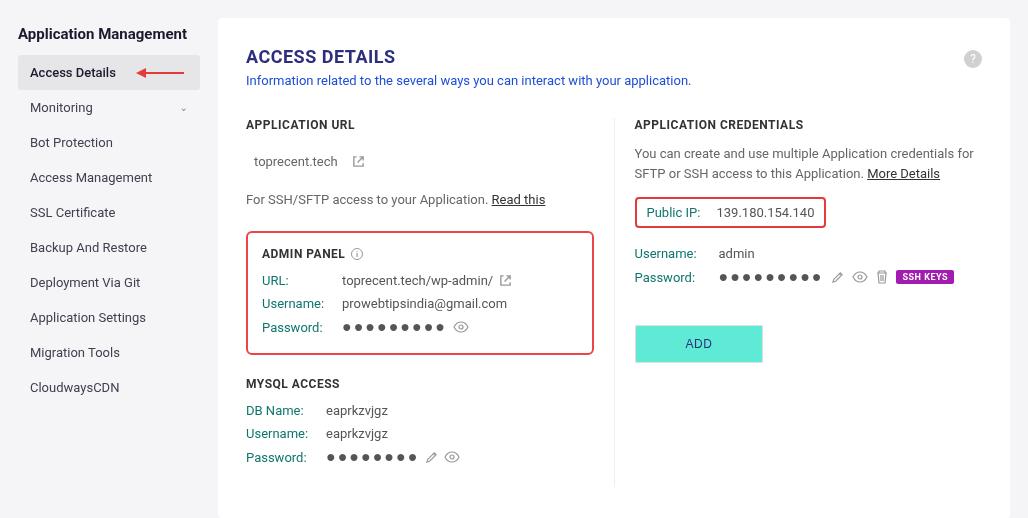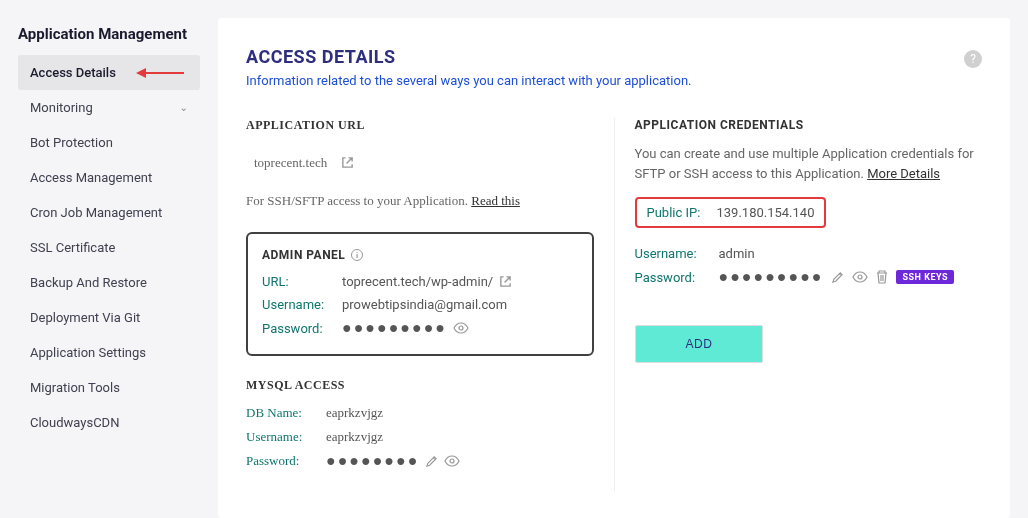--- a/index.html
+++ b/index.html
@@ -16,31 +16,31 @@
     .page-title { font-size: 18px; font-weight: 700; color: #2e2e7f; letter-spacing: 0.5px; margin-bottom: 6px; }
     .page-subtitle { font-size: 13px; color: #1d4ed8; margin-bottom: 30px; }
     .help-icon { position: absolute; right: 28px; top: 32px; width: 18px; height: 18px; border-radius: 50%; background: #d0d0d0; color: #fff; font-size: 12px; display: flex; align-items: center; justify-content: center; cursor: pointer; }
     .two-col { display: flex; gap: 40px; }
     .col { flex: 1; }
     .section-title { font-size: 12px; font-weight: 700; color: #333; letter-spacing: 0.5px; margin-bottom: 12px; }
     .section-text { font-size: 13px; color: #666; line-height: 1.5; margin-bottom: 4px; }
     .app-url-row { display: flex; align-items: center; gap: 6px; margin-bottom: 10px; }
     .open-icon svg { display: block; }
     .link-u { color: #333; text-decoration: underline; cursor: pointer; }
-    .boxed { border: 2px solid #404040; border-radius: 6px; padding: 14px 14px 10px 14px; margin-top: 22px; }
+    .boxed { border: 2px solid #ef4444; border-radius: 6px; padding: 14px 14px 10px 14px; margin-top: 22px; }
     .boxed-small { border: 2px solid #e33b3b; border-radius: 4px; padding: 6px 10px; display: inline-block; }
     .panel-title { font-size: 12px; font-weight: 700; color: #333; letter-spacing: 0.5px; margin-bottom: 12px; display: flex; align-items: center; gap: 6px; }
     .info-icon { width: 12px; height: 12px; border: 1px solid #999; border-radius: 50%; display: inline-flex; align-items: center; justify-content: center; font-size: 8px; color: #999; }
     .kv-row { display: flex; align-items: center; font-size: 13px; color: #666; margin-bottom: 8px; }
     .kv-label { width: 80px; color: #0f766e; }
     .kv-value { color: #555; display: flex; align-items: center; gap: 6px; }
     .dots { letter-spacing: 2px; font-size: 16px; color: #555; line-height: 1; }
     .eye-icon svg, .edit-icon svg, .delete-icon svg { display: block; }
-    .ssh-badge { background: #6d28d9; color: #fff; font-size: 9px; font-weight: 700; padding: 2px 6px; border-radius: 2px; letter-spacing: 0.5px; }
-    .section-block { margin-bottom: 22px; font-family: Liberation Serif, serif; }
+    .ssh-badge { background: #a21caf; color: #fff; font-size: 9px; font-weight: 700; padding: 2px 6px; border-radius: 2px; letter-spacing: 0.5px; }
+    .section-block { margin-bottom: 22px; }
     .launch-btn { background: #1fc896; color: #fff; border: none; padding: 12px 20px; font-size: 12px; font-weight: 700; letter-spacing: 0.5px; cursor: pointer; border-radius: 2px; }
     .add-btn { border: 1px solid #ddd; background: #5eead4; color: #2e2e7f; font-size: 12px; font-weight: 400; padding: 11px 50px; cursor: pointer; border-radius: 2px; letter-spacing: 0.5px; text-align: center; }
     .cred-label { width: 84px; }
     .divider-col { border-left: 1px solid #eee; margin-left: -20px; padding-left: 20px; }
     .mt { margin-top: 22px; }
     .cred-actions { display: flex; align-items: center; gap: 8px; }
   </style>
 </head>
 <body>
 
@@ -60,23 +60,20 @@
       <span>Monitoring</span>
       <span class="chevron">⌄</span>
     </div>
     <div class="sidebar-item">
         <span>Bot Protection</span>
       </div>
     <div class="sidebar-item">
         <span>Access Management</span>
       </div>
     <div class="sidebar-item">
-        <span>Cron Job Management</span>
-      </div>
-    <div class="sidebar-item">
         <span>SSL Certificate</span>
       </div>
     <div class="sidebar-item">
         <span>Backup And Restore</span>
       </div>
     <div class="sidebar-item">
         <span>Deployment Via Git</span>
       </div>
     <div class="sidebar-item">
         <span>Application Settings</span>

